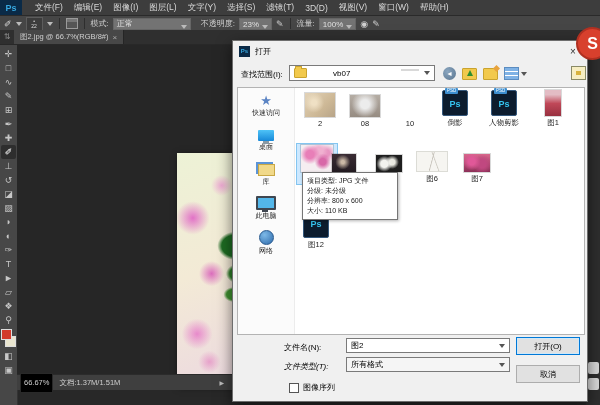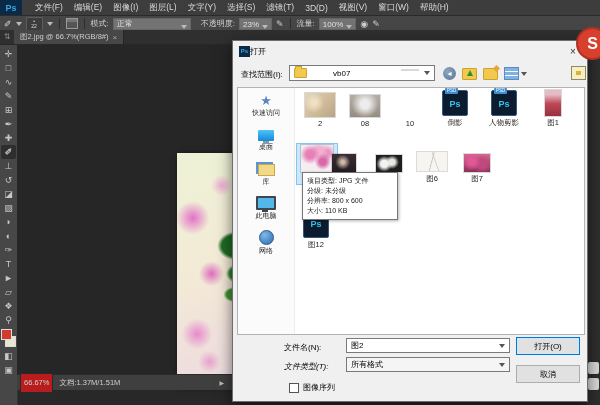--- a/index.html
+++ b/index.html
@@ -53,40 +53,40 @@
       radial-gradient(ellipse 16px 11px at 80% 61%, #3f9130 50%, transparent 70%),
       radial-gradient(circle 24px at 22% 28%, rgba(223,92,196,.85), transparent 70%),
       radial-gradient(circle 18px at 48% 52%, rgba(213,78,182,.8), transparent 70%),
       radial-gradient(circle 22px at 28% 78%, rgba(229,108,198,.75), transparent 70%),
       radial-gradient(circle 15px at 62% 14%, rgba(238,140,210,.7), transparent 70%),
       radial-gradient(circle 16px at 45% 90%, rgba(226,120,190,.6), transparent 70%),
       linear-gradient(160deg,#edf2d6,#f3ead6 50%,#ecd9e0);}
   
   .statusbar{position:absolute;left:17px;top:374px;width:215px;height:15px;background:#3f3f3f;
              border-top:1px solid #2b2b2b;display:flex;align-items:center;font-size:7.5px;color:#cfcfcf;gap:6px;}
-  .zoombox{background:#b91c1c;border:1px solid #292929;height:10px;display:flex;align-items:center;
+  .zoombox{background:#000000;border:1px solid #292929;height:10px;display:flex;align-items:center;
            padding:4px 3px;margin-left:3px;}
   .docarrow{margin-left:auto;margin-right:8px;font-size:6px;color:#bbb;}
   .bottombar{position:absolute;left:17px;top:389px;width:215px;height:16px;background:#262626;
              display:flex;align-items:flex-start;gap:2px;font-size:7.5px;}
   .btab{height:13px;display:flex;align-items:center;padding:0 6px;}
   .btab.on{background:#4a4a4a;color:#ddd;}
   .btab.off{background:#383838;color:#8f8f8f;}
   
   .rightstrip{position:absolute;left:586px;top:30px;width:14px;height:375px;background:#2e2e2e;}
   .collapse{color:#9a9a9a;font-size:7px;text-align:center;line-height:12px;}
   .ricon{position:absolute;left:2px;width:11px;height:12px;background:#d9d9d9;border-radius:2px;}
   
   .watermark{position:absolute;left:576px;top:27px;width:29px;height:29px;border-radius:50%;
              background:#d8402d;border:2px solid #b03021;color:#fff;font-weight:bold;font-size:16px;
              display:flex;align-items:center;justify-content:center;z-index:60;}
   
   .dialog{position:absolute;left:232px;top:40px;width:354px;height:360px;background:#f0f0f0;
           border:1px solid #6d6d6d;box-shadow:0 5px 14px rgba(0,0,0,.55);z-index:40;font-size:8px;color:#000;}
-  .dtitle{position:absolute;left:0;top:0;width:100%;height:20px;display:flex;align-items:center;padding-left:6px;box-sizing:border-box;}
+  .dtitle{position:absolute;left:0;top:0;width:100%;height:20px;display:flex;align-items:center;gap:5px;padding-left:6px;box-sizing:border-box;}
   .dtitle .miniPs{width:11px;height:11px;background:#0a2a47;color:#37a8e0;font-size:6px;font-weight:bold;
                   display:flex;align-items:center;justify-content:center;}
   .dclose{position:absolute;right:0;top:0;width:28px;height:20px;display:flex;align-items:center;
           justify-content:center;font-size:10px;color:#333;}
   .lookin-label{position:absolute;left:8px;top:28px;}
   .combo{position:absolute;background:#fff;border:1px solid #7a7a7a;display:flex;align-items:center;
          padding:0 4px;box-sizing:border-box;gap:4px;}
   .combo .cv{flex:1;overflow:hidden;white-space:nowrap;}
   .lookin{left:56px;top:24px;width:146px;height:16px;gap:26px;}
   .folder16{width:11px;height:8px;background:#f2c94c;border:1px solid #caa32e;border-radius:1px;position:relative;}

